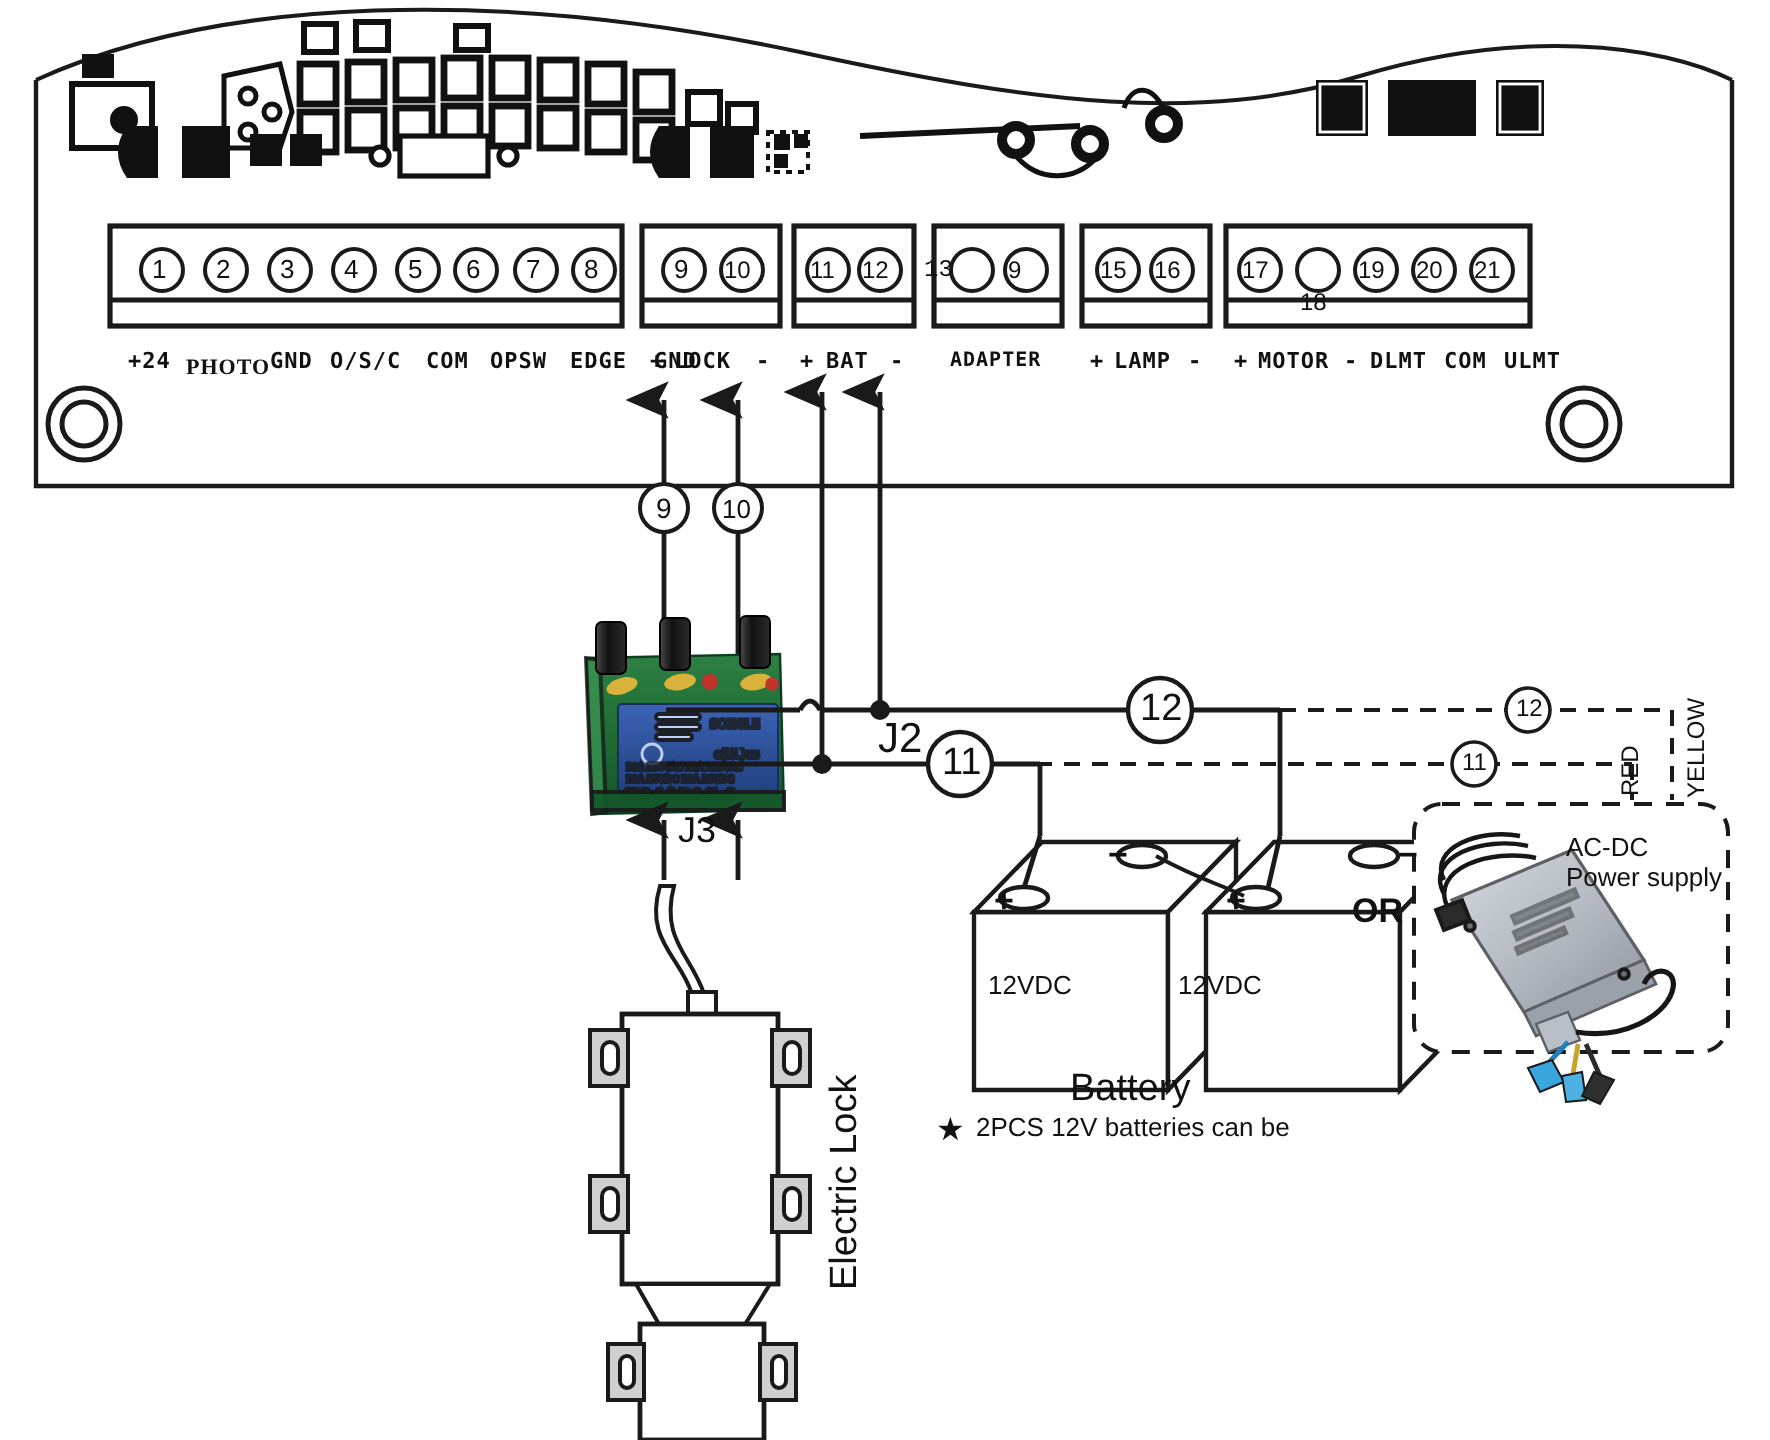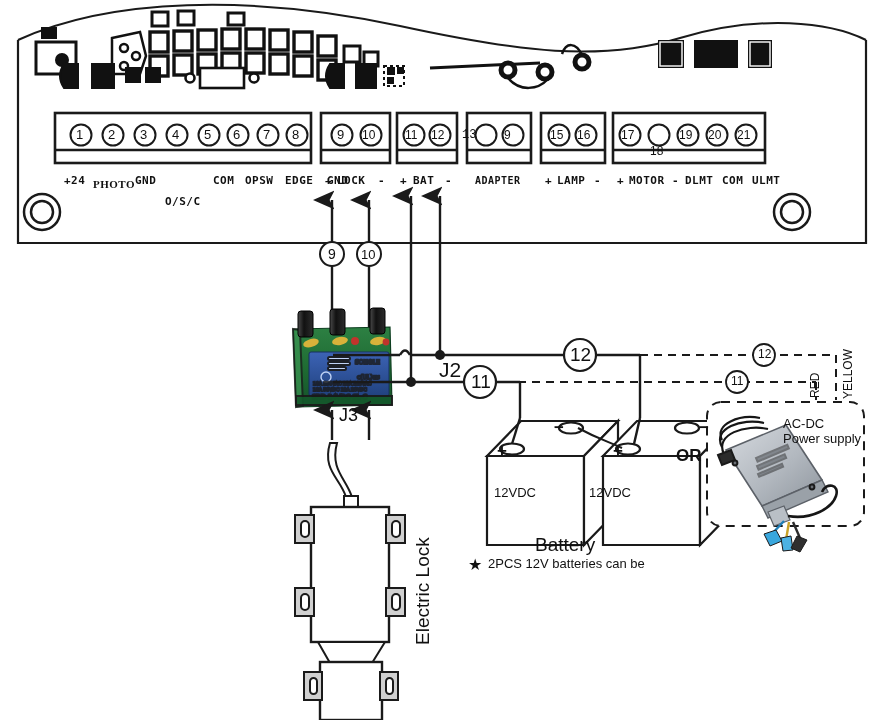--- a/index.html
+++ b/index.html
@@ -374,21 +374,21 @@
           <path d="M797 536 L807 540 L800 552 L791 548 Z" fill="#2f2f2f"></path>
         </g>
       </g>
 
     </g>
   </svg>
 
   <div class="lbl term-label" style="left:64px;top:174px;">+24</div>
   <div class="lbl term-label" style="left:93px;top:178px;font-family:Liberation Serif, serif;">PHOTO</div>
   <div class="lbl term-label" style="left:135px;top:174px;">GND</div>
-  <div class="lbl term-label" style="left:165px;top:174px;margin-top:21px;">O/S/C</div>
+  <div class="lbl term-label" style="left:165px;top:174px;">O/S/C</div>
   <div class="lbl term-label" style="left:213px;top:174px;">COM</div>
   <div class="lbl term-label" style="left:245px;top:174px;">OPSW</div>
   <div class="lbl term-label" style="left:285px;top:174px;">EDGE</div>
   <div class="lbl term-label" style="left:327px;top:174px;">GND</div>
 
   <div class="lbl term-label" style="left:325px;top:174px;">+</div>
   <div class="lbl term-label" style="left:337px;top:174px;">LOCK</div>
   <div class="lbl term-label" style="left:378px;top:174px;">-</div>
 
   <div class="lbl term-label" style="left:400px;top:174px;">+</div>

